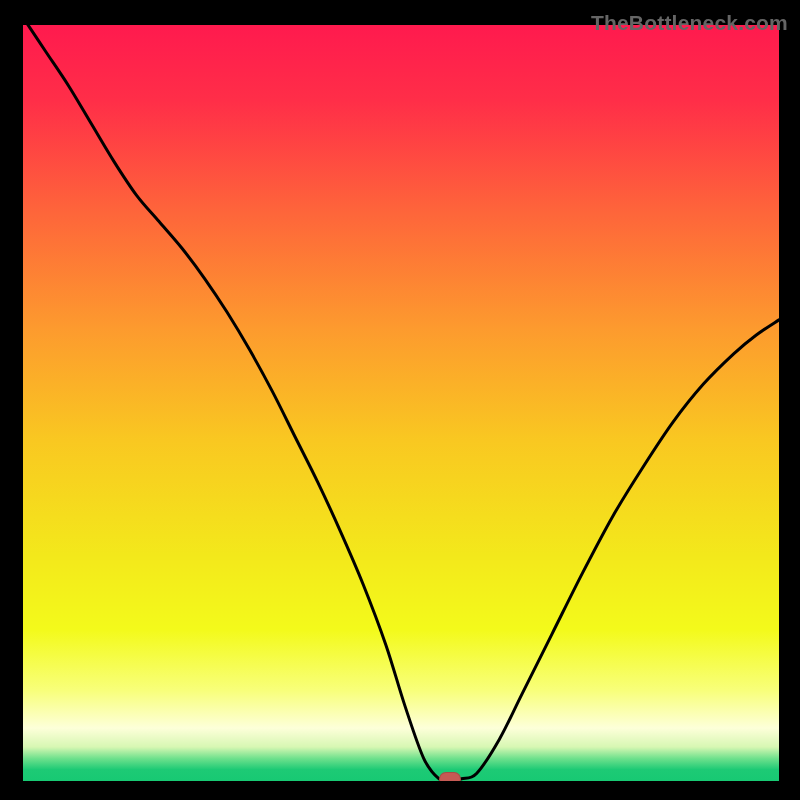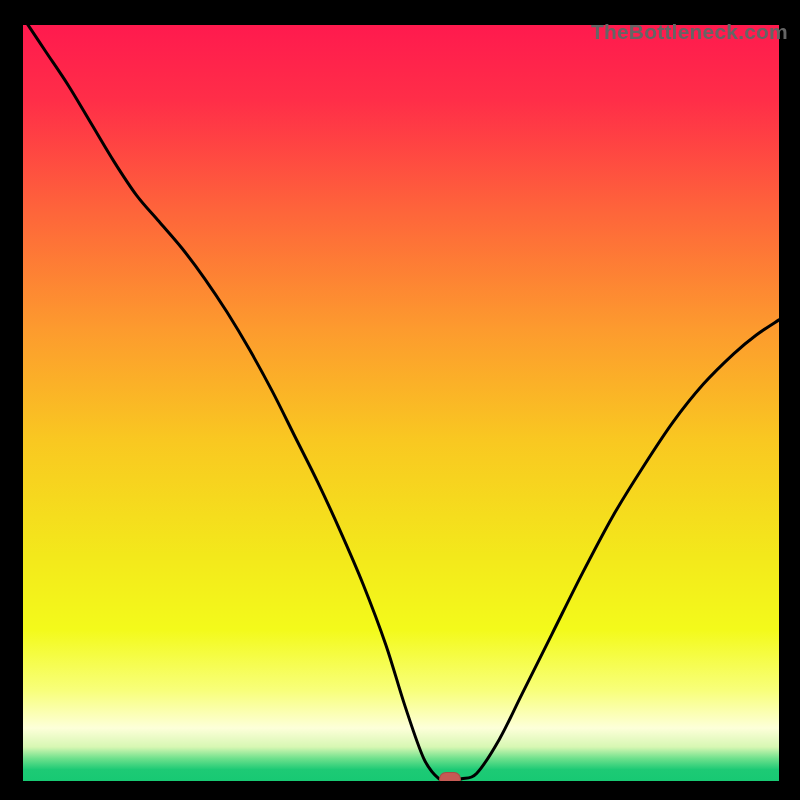--- a/index.html
+++ b/index.html
@@ -12,21 +12,21 @@
     font-family: Arial, Helvetica, sans-serif;
   }
   .frame {
     position: relative;
     width: 800px;
     height: 800px;
     background: #000000;
   }
   .watermark {
     position: absolute;
-    top: 20px;
+    top: 11px;
     right: 12px;
     color: #656565;
     font-size: 21px;
     font-weight: 600;
     letter-spacing: 0.2px;
     z-index: 10;
   }
   .plot-rect {
     position: absolute;
     overflow: hidden;

